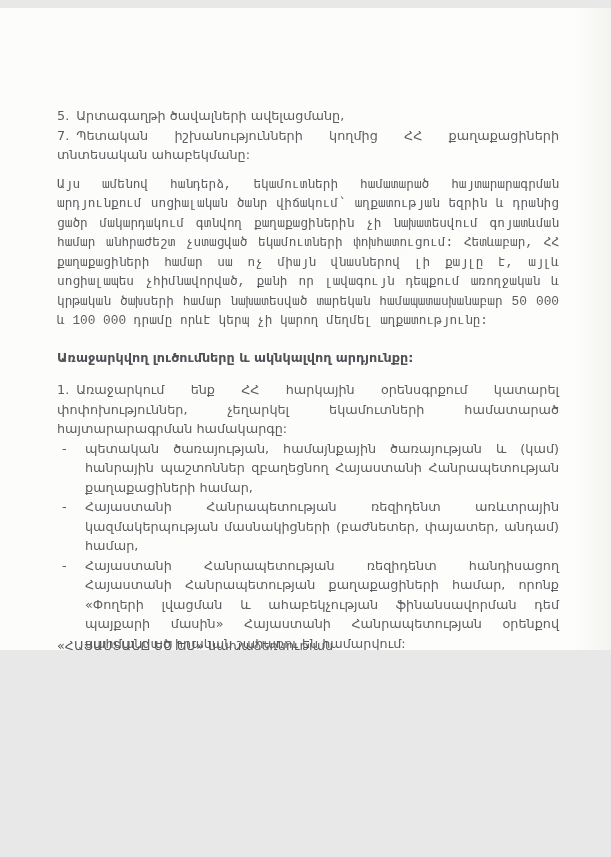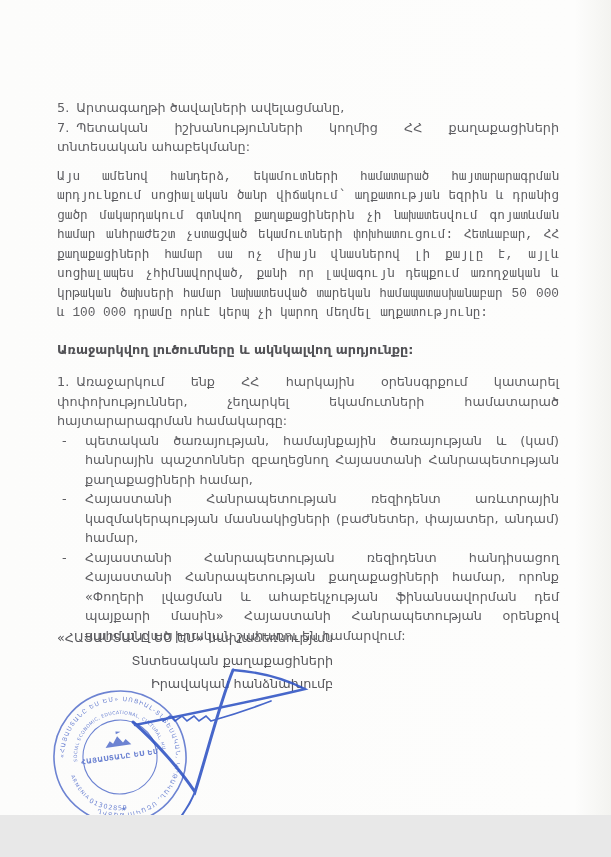--- a/index.html
+++ b/index.html
@@ -1,21 +1,21 @@
 <!DOCTYPE html>
 <html><head>
 <meta charset="utf-8">
 <style>
   * { margin: 0; padding: 0; box-sizing: border-box; }
   html, body { background: #e8e8e8; }
   .page {
     position: relative;
     width: 611px;
-    height: 815px;
-    margin: 0 auto;
+    height: 642px;
+    margin: 8px auto;
     background: linear-gradient(90deg, #fcfcfb 0%, #fdfdfc 94%, #f3f3f0 100%);
     overflow: hidden;
     font-family: "DejaVu Sans", sans-serif;
     color: #5e5e62;
   }
   .content {
     position: absolute;
     left: 57px;
     top: 98px;
     width: 502px;

